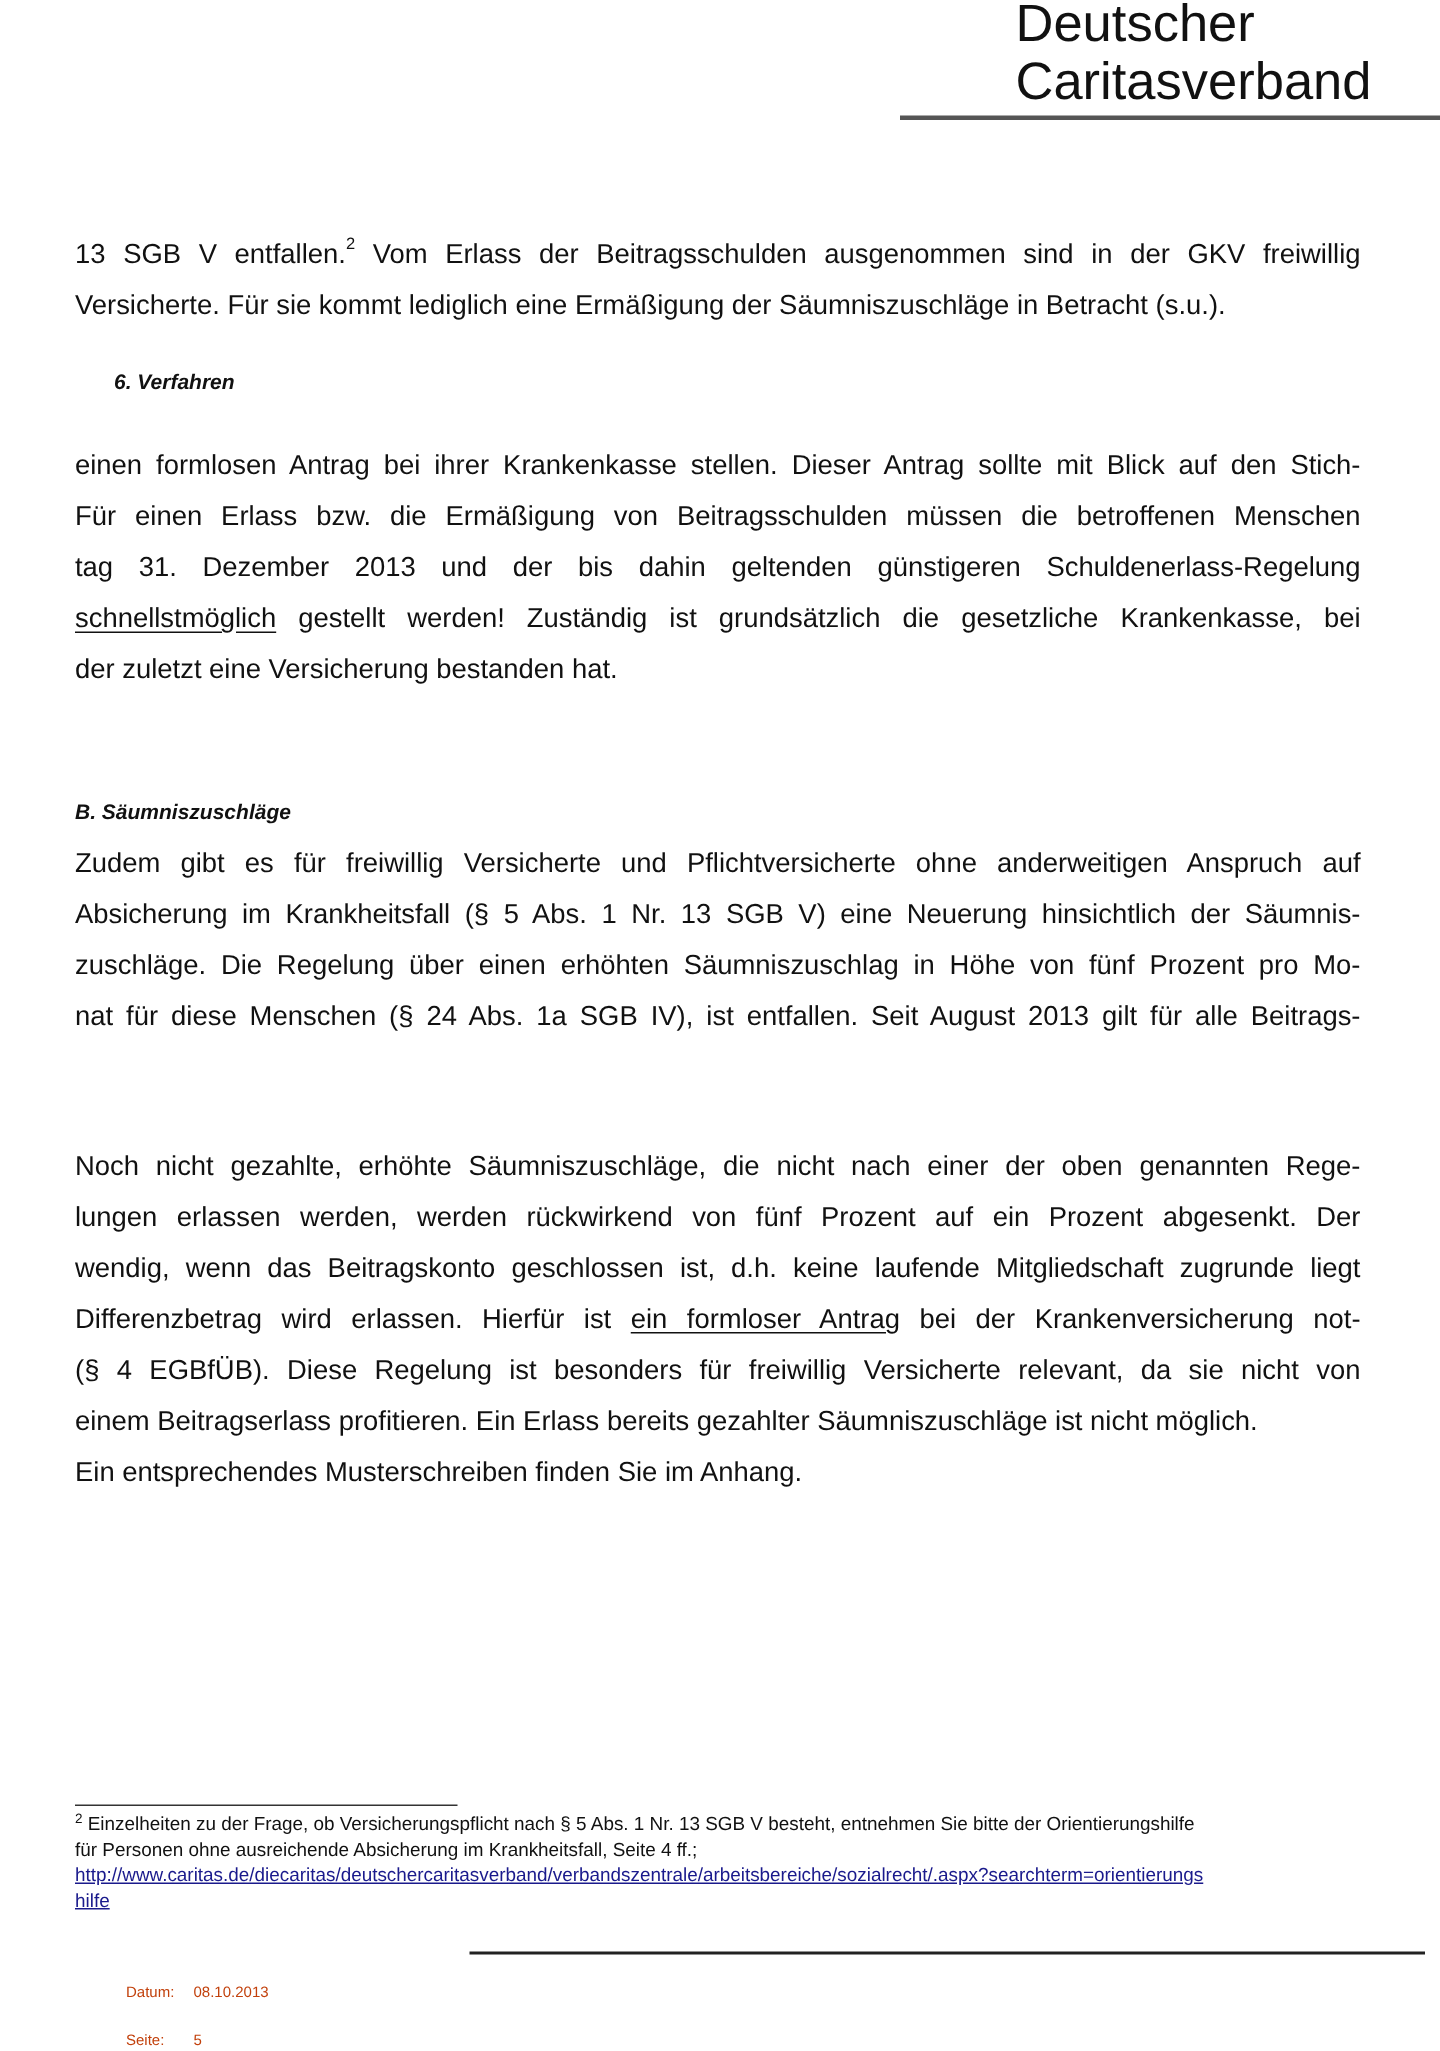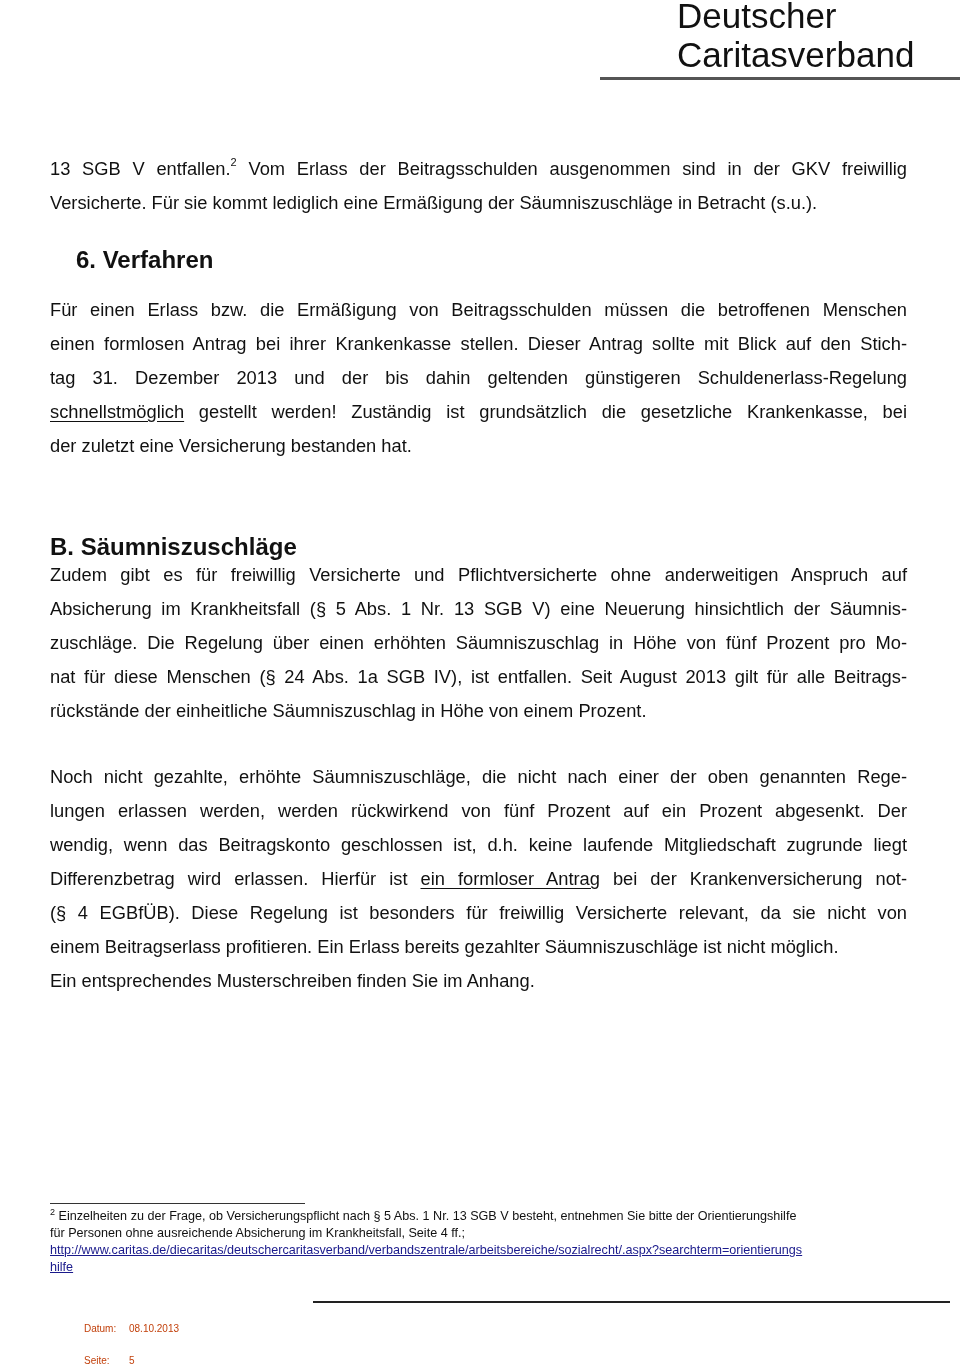--- a/index.html
+++ b/index.html
@@ -4,21 +4,21 @@
 <style>
   html, body { margin:0; padding:0; background:#ffffff; }
   body { width:960px; height:1367px; position:relative; overflow:hidden;
          font-family:"Liberation Sans", sans-serif; color:#111; }
   .brand { position:absolute; left:677px; top:-4px; font-size:35px; line-height:39px; color:#111; }
   .brand div { white-space:nowrap; }
   .hdr-rule { position:absolute; left:600px; right:0; top:77px; height:3px; background:#555; }
   .txt { position:absolute; left:50px; width:857px; font-size:18.3px; line-height:34px; }
   .line { display:block; white-space:nowrap; }
   .just { text-align-last:justify; display:block; }
-  .h { position:absolute; font-size:24px; font-weight:bold; }
+  .h { position:absolute; font-size:14px; font-weight:bold;font-style:italic; }
   u { text-decoration:underline; text-underline-offset:3px; }
   sup { font-size:11px; vertical-align:9px; line-height:0; }
   .fn-rule { position:absolute; left:50px; top:1203px; width:255px; height:1px; background:#333; }
   .fn { position:absolute; left:50px; width:860px; top:1208px; font-size:12.6px; line-height:17px; }
   .fn sup { font-size:9px; vertical-align:5px; }
   .fn a { color:#1a1a8c; text-decoration:underline; }
   .foot-rule { position:absolute; left:313px; width:637px; top:1301px; height:2px; background:#222; }
   .foot { position:absolute; left:84px; font-size:10px; color:#c2410c; }
   .foot .lbl { display:inline-block; width:45px; }
 </style>
@@ -31,34 +31,33 @@
 </div>
 <div class="hdr-rule"></div>
 
 <div class="txt" style="top:152px;">
   <span class="just"><span>13 SGB V entfallen.</span><sup>2</sup><span> Vom Erlass der Beitragsschulden ausgenommen sind in der GKV freiwillig</span></span>
   <span class="line">Versicherte. Für sie kommt lediglich eine Ermäßigung der Säumniszuschläge in Betracht (s.u.).</span>
 </div>
 
 <div class="h" style="left:76px; top:246px;">6.  Verfahren</div>
 <div class="txt" style="top:293px;">
+  <span class="just">einen formlosen Antrag bei ihrer Krankenkasse stellen. Dieser Antrag sollte mit Blick auf den Stich-</span>
   <span class="just">Für einen Erlass bzw. die Ermäßigung von Beitragsschulden müssen die betroffenen Menschen</span>
-  <span class="just">einen formlosen Antrag bei ihrer Krankenkasse stellen. Dieser Antrag sollte mit Blick auf den Stich-</span>
   <span class="just">tag 31. Dezember 2013 und der bis dahin geltenden günstigeren Schuldenerlass-Regelung</span>
   <span class="just"><u>schnellstmöglich</u><span> gestellt werden! Zuständig ist grundsätzlich die gesetzliche Krankenkasse, bei</span></span>
   <span class="line">der zuletzt eine Versicherung bestanden hat.</span>
 </div>
 
 <div class="h" style="left:50px; top:500px;margin-top:33px;">B.  Säumniszuschläge</div>
 <div class="txt" style="top:558px;">
   <span class="just">Zudem gibt es für freiwillig Versicherte und Pflichtversicherte ohne anderweitigen Anspruch auf</span>
   <span class="just">Absicherung im Krankheitsfall (§ 5 Abs. 1 Nr. 13 SGB V) eine Neuerung hinsichtlich der Säumnis-</span>
   <span class="just">zuschläge. Die Regelung über einen erhöhten Säumniszuschlag in Höhe von fünf Prozent pro Mo-</span>
   <span class="just">nat für diese Menschen (§ 24 Abs. 1a SGB IV), ist entfallen. Seit August 2013 gilt für alle Beitrags-</span>
-  <span class="line">rückstände der einheitliche Säumniszuschlag in Höhe von einem Prozent.</span>
 </div>
 
 <div class="txt" style="top:760px;">
   <span class="just">Noch nicht gezahlte, erhöhte Säumniszuschläge, die nicht nach einer der oben genannten Rege-</span>
   <span class="just">lungen erlassen werden, werden rückwirkend von fünf Prozent auf ein Prozent abgesenkt. Der</span>
   <span class="just">wendig, wenn das Beitragskonto geschlossen ist, d.h. keine laufende Mitgliedschaft zugrunde liegt</span>
   <span class="just"><span>Differenzbetrag wird erlassen. Hierfür ist </span><u>ein formloser Antrag</u><span> bei der Krankenversicherung not-</span></span>
   <span class="just">(§ 4 EGBfÜB). Diese Regelung ist besonders für freiwillig Versicherte relevant, da sie nicht von</span>
   <span class="line">einem Beitragserlass profitieren. Ein Erlass bereits gezahlter Säumniszuschläge ist nicht möglich.</span>
   <span class="line">Ein entsprechendes Musterschreiben finden Sie im Anhang.</span>

